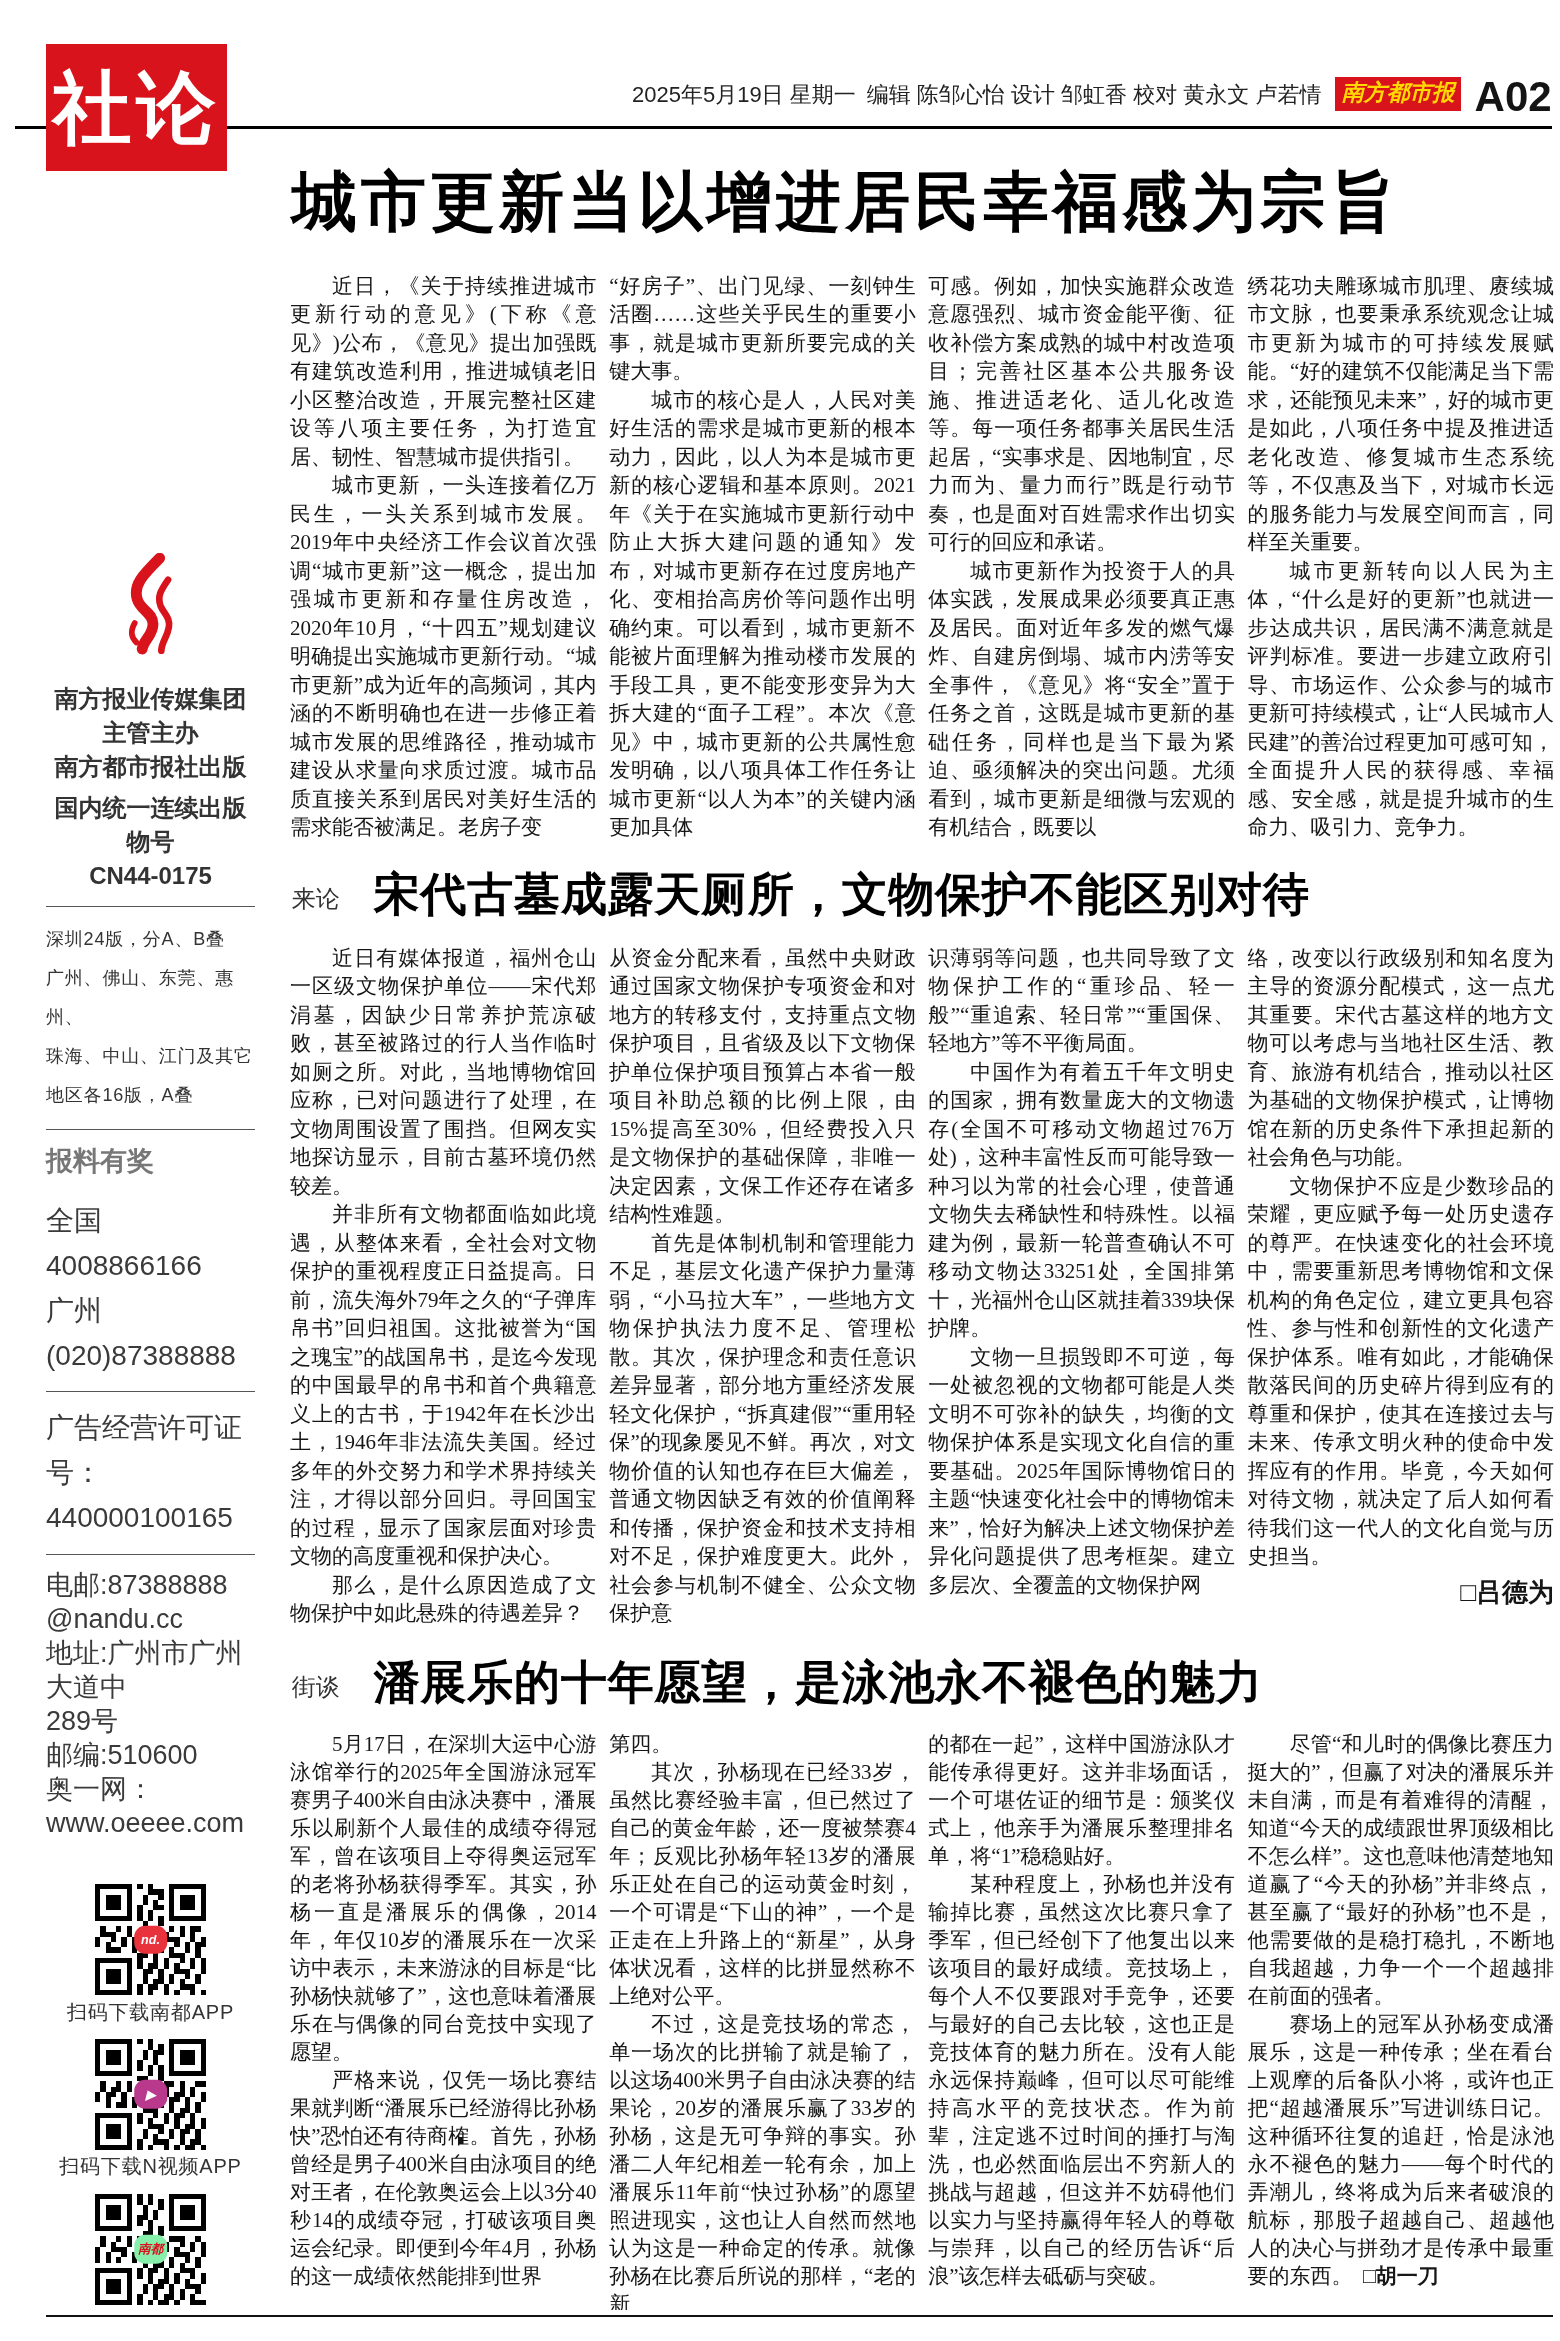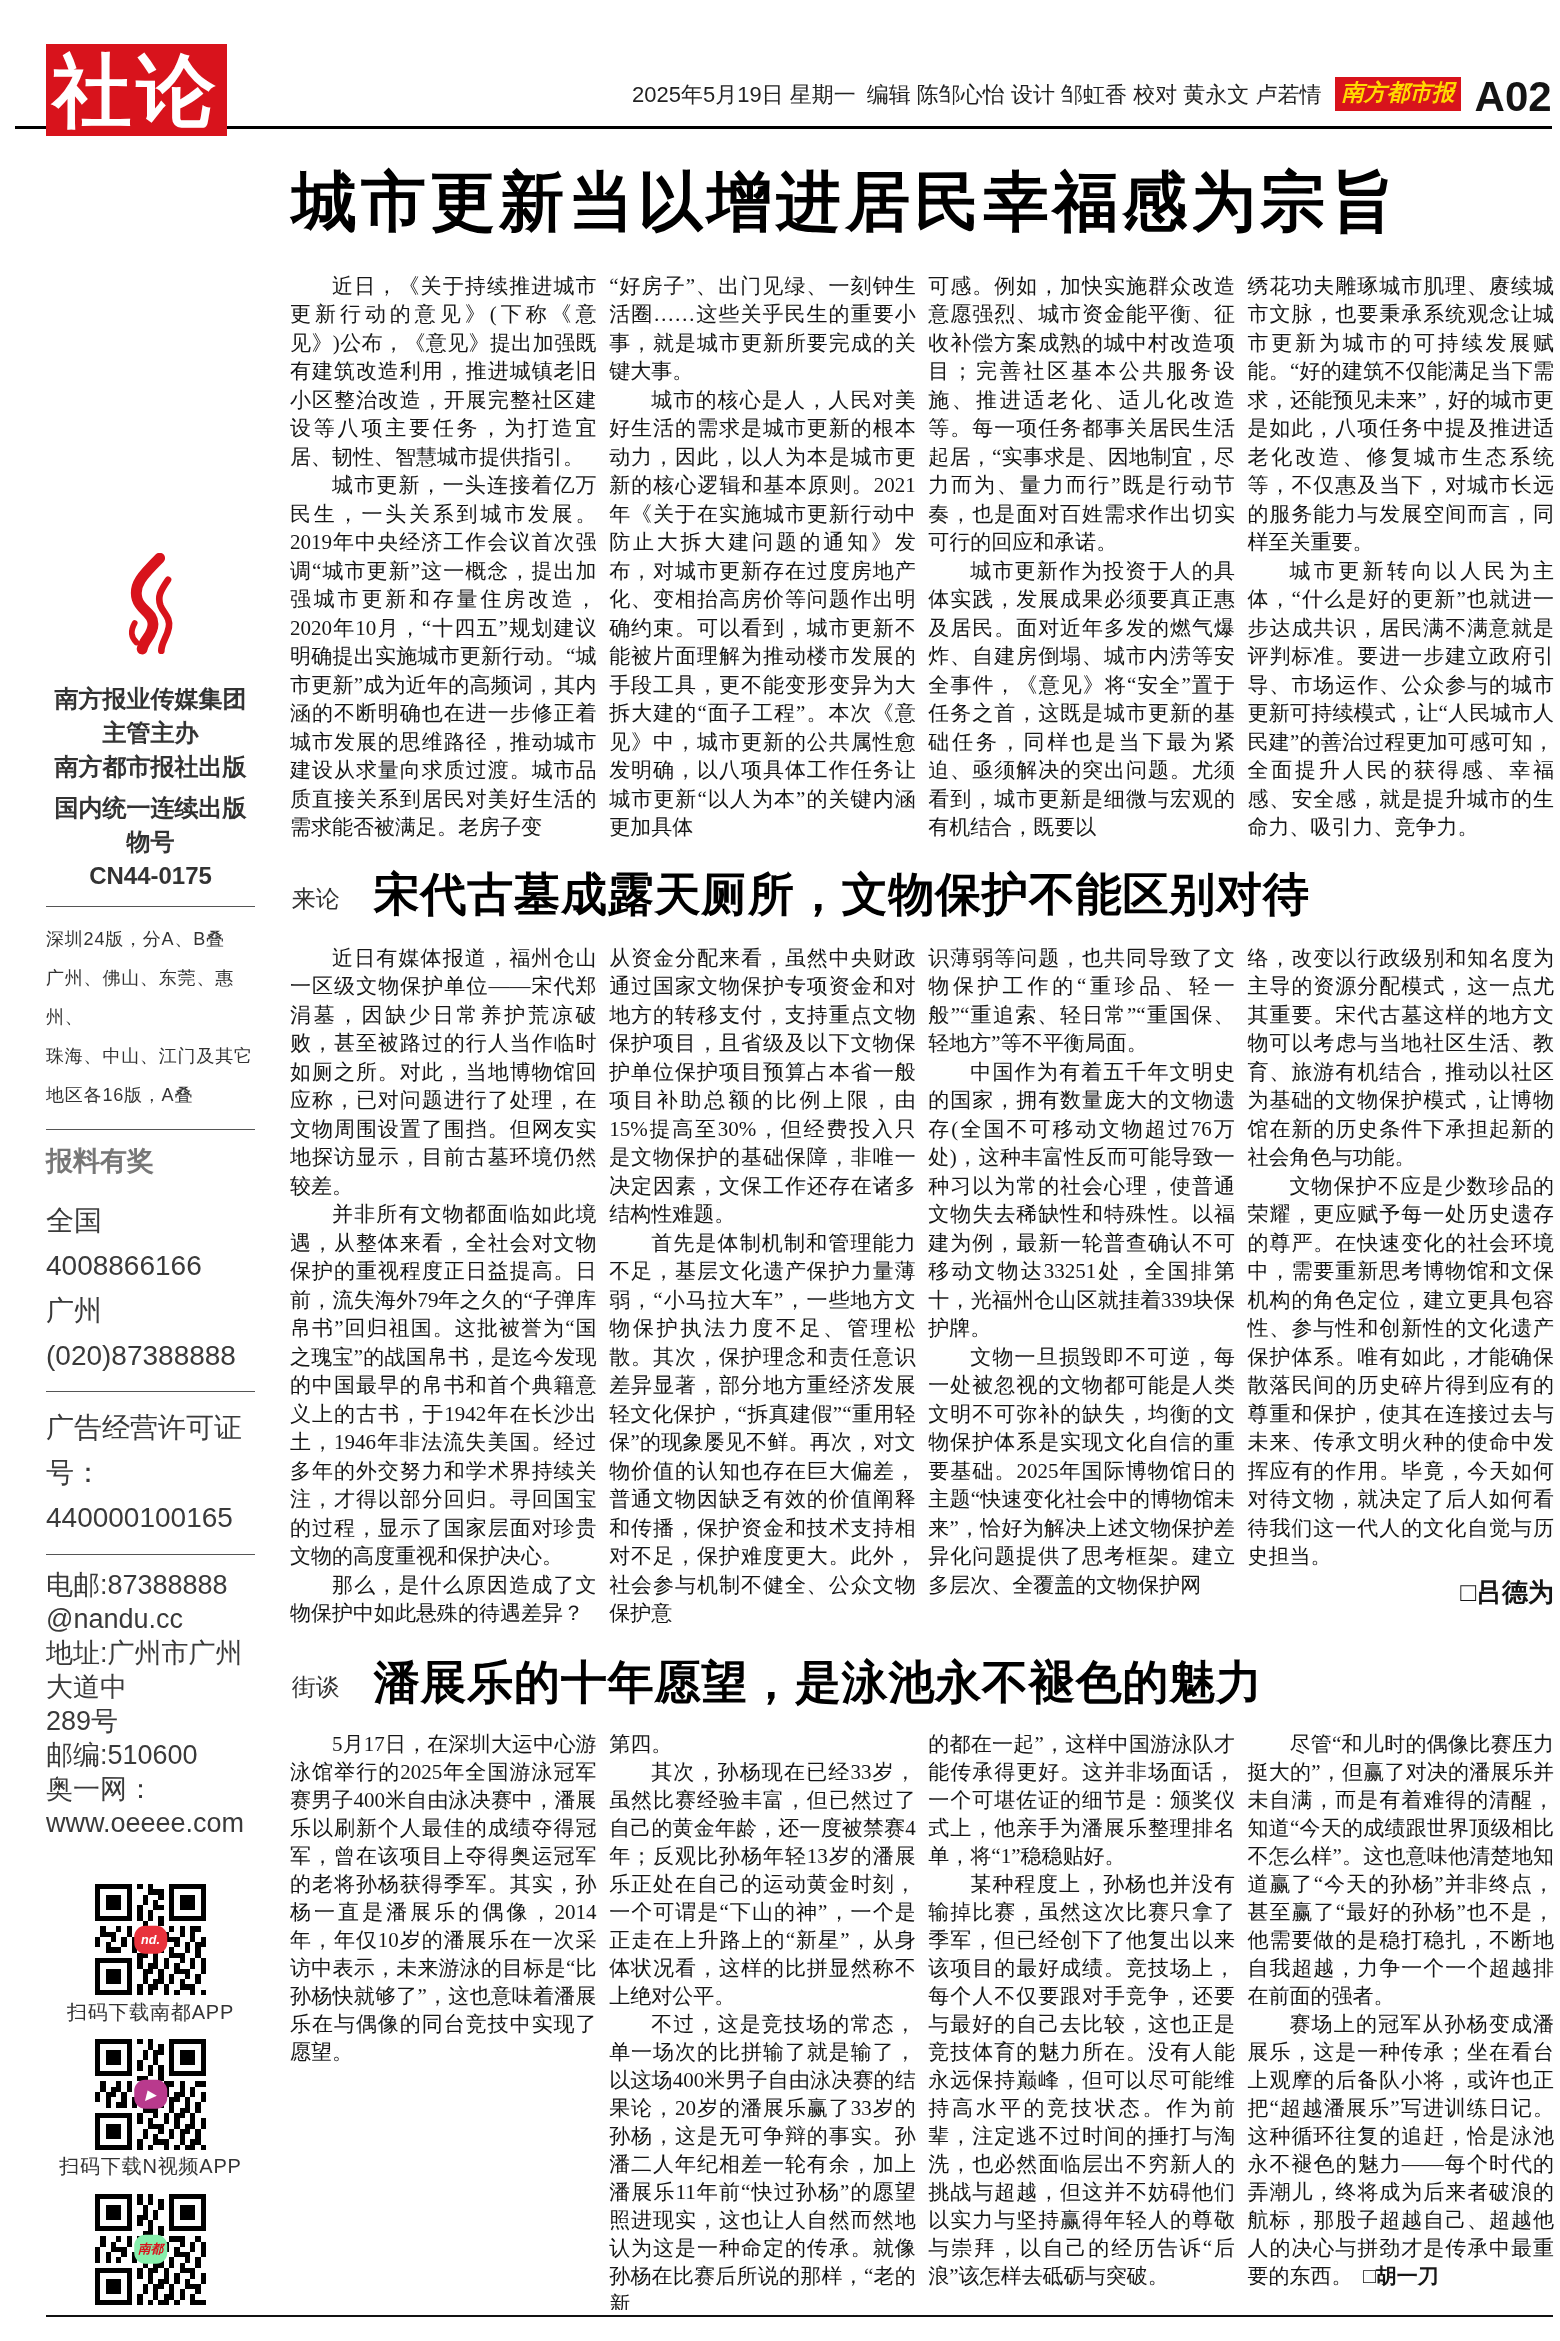--- a/index.html
+++ b/index.html
@@ -2,21 +2,21 @@
 <html style="font-size:13.4px"><head>
 <meta charset="utf-8">
 <style>
   :root{ --red:#d8131c; --yellow:#ffd900; --ink:#141414; }
   html,body{ margin:0; padding:0; background:#e9e9e9; }
   .page{ position:relative; width:1560px; height:2342px; background:#fff; overflow:hidden;
          font-family:"Liberation Sans", sans-serif; color:var(--ink); margin:0 auto; }
 
   
   .header-rule{ position:absolute; left:15px; right:8.4px; top:126px; height:2.5px; background:#000; }
-  .shelun-box{ position:absolute; left:46px; top:44px; width:181px; height:92px; background:var(--red);
+  .shelun-box{ position:absolute; left:46px; top:44px; width:181px; height:127px; background:var(--red);
                display:flex; align-items:center; justify-content:center; z-index:2; }
   .shelun-box span{ color:#fff; font-size:79px; font-weight:900; letter-spacing:5px; line-height:1; }
   .header-meta{ position:absolute; right:8.4px; top:77px; display:flex; align-items:flex-end; gap:13.4px; z-index:2;text-align:center; }
   .date-staff{ font-size:22px; color:#222; padding-bottom:5px; white-space:nowrap; }
   .brand-box{ background:var(--red); color:var(--yellow); font-style:italic; font-weight:bold;
               font-size:22.6px; line-height:1; padding:5px 6.7px 6.7px; margin-bottom:3.4px; }
   .page-num{ font-size:42px; font-weight:900; line-height:0.85; }
 
   
   .sidebar{ position:absolute; left:46px; top:134px; width:209px; height:2178px; }
@@ -579,20 +579,21 @@
     </article>
 
     <article class="art3">
       <div class="art-header">
         <div class="art-label">街谈</div>
         <h2 class="art-head2">潘展乐的十年愿望，是泳池永不褪色的魅力</h2>
       </div>
       <div class="cols">
           <div class="newscol">
             <p>5月17日，在深圳大运中心游泳馆举行的2025年全国游泳冠军赛男子400米自由泳决赛中，潘展乐以刷新个人最佳的成绩夺得冠军，曾在该项目上夺得奥运冠军的老将孙杨获得季军。其实，孙杨一直是潘展乐的偶像，2014年，年仅10岁的潘展乐在一次采访中表示，未来游泳的目标是“比孙杨快就够了”，这也意味着潘展乐在与偶像的同台竞技中实现了愿望。</p>
+            <p>严格来说，仅凭一场比赛结果就判断“潘展乐已经游得比孙杨快”恐怕还有待商榷。首先，孙杨曾经是男子400米自由泳项目的绝对王者，在伦敦奥运会上以3分40秒14的成绩夺冠，打破该项目奥运会纪录。即便到今年4月，孙杨的这一成绩依然能排到世界</p>
           </div>
           <div class="newscol">
             <p class="cont">第四。</p>
             <p>其次，孙杨现在已经33岁，虽然比赛经验丰富，但已然过了自己的黄金年龄，还一度被禁赛4年；反观比孙杨年轻13岁的潘展乐正处在自己的运动黄金时刻，一个可谓是“下山的神”，一个是正走在上升路上的“新星”，从身体状况看，这样的比拼显然称不上绝对公平。</p>
             <p>不过，这是竞技场的常态，单一场次的比拼输了就是输了，以这场400米男子自由泳决赛的结果论，20岁的潘展乐赢了33岁的孙杨，这是无可争辩的事实。孙潘二人年纪相差一轮有余，加上潘展乐11年前“快过孙杨”的愿望照进现实，这也让人自然而然地认为这是一种命定的传承。就像孙杨在比赛后所说的那样，“老的新</p>
           </div>
           <div class="newscol">
             <p class="cont">的都在一起”，这样中国游泳队才能传承得更好。这并非场面话，一个可堪佐证的细节是：颁奖仪式上，他亲手为潘展乐整理排名单，将“1”稳稳贴好。</p>
             <p>某种程度上，孙杨也并没有输掉比赛，虽然这次比赛只拿了季军，但已经创下了他复出以来该项目的最好成绩。竞技场上，每个人不仅要跟对手竞争，还要与最好的自己去比较，这也正是竞技体育的魅力所在。没有人能永远保持巅峰，但可以尽可能维持高水平的竞技状态。作为前辈，注定逃不过时间的捶打与淘洗，也必然面临层出不穷新人的挑战与超越，但这并不妨碍他们以实力与坚持赢得年轻人的尊敬与崇拜，以自己的经历告诉“后浪”该怎样去砥砺与突破。</p>
           </div>

